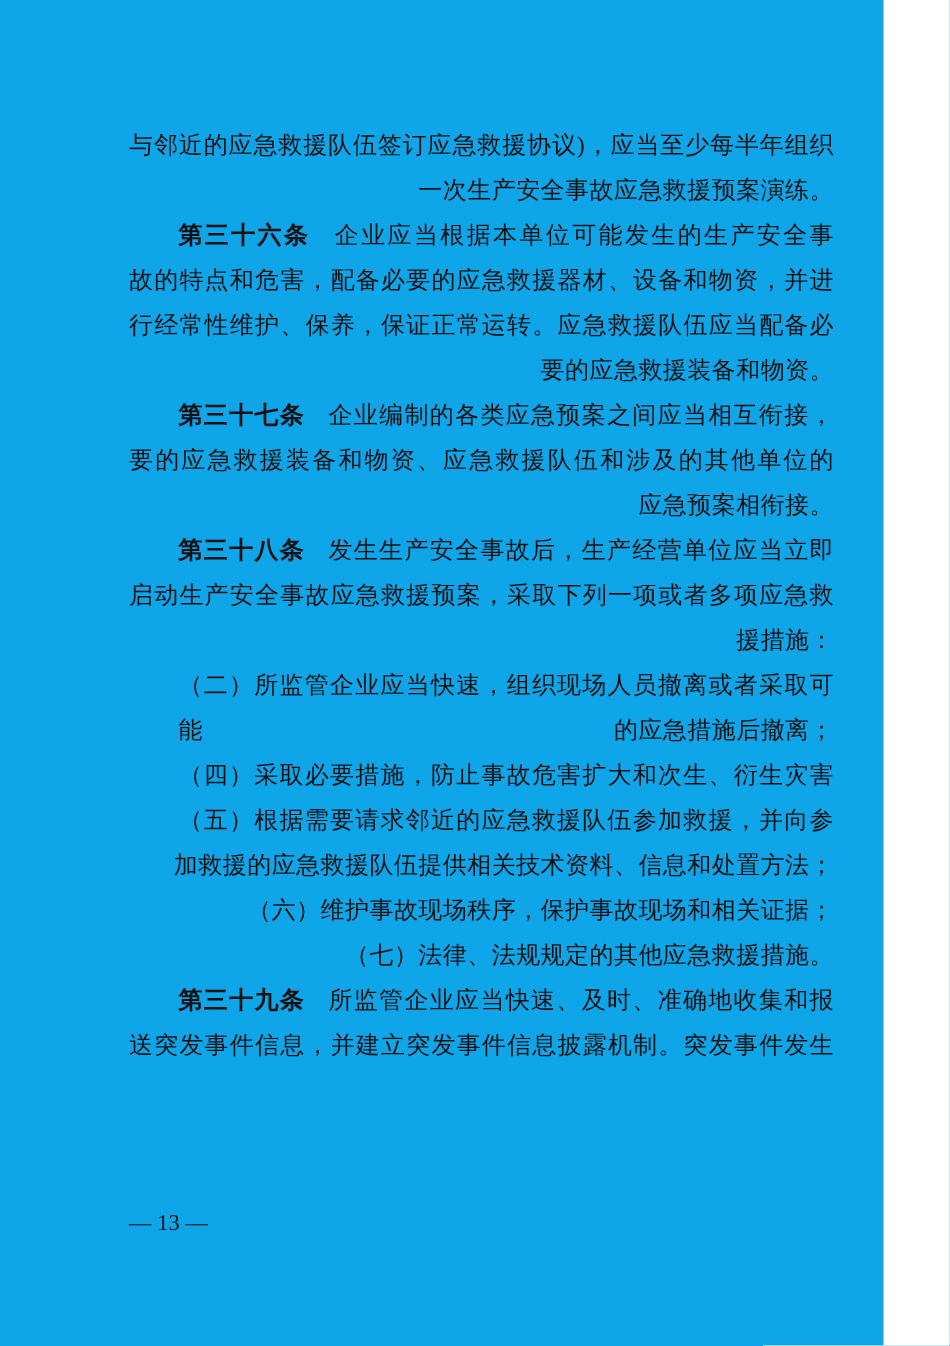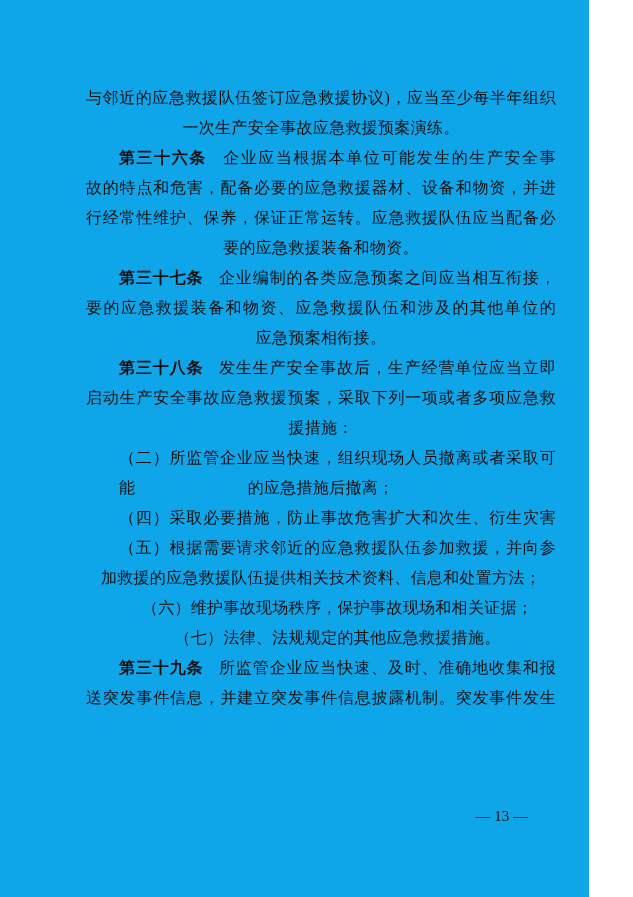--- a/index.html
+++ b/index.html
@@ -23,21 +23,21 @@
     width: 470px;
   }
   .line {
     box-sizing: border-box;
     width: 470px;
     height: 30px;
     line-height: 30px;
     font-size: 16px;
     letter-spacing: 0.3px;
     white-space: nowrap;
-    text-align: center;
+    text-align: right;
   }
   .line.justify {
     white-space: normal;
     text-align: justify;
     text-align-last: justify;
   }
   .line.indent {
     padding-left: 33px;
   }
   .line b {
@@ -47,21 +47,20 @@
     display: inline-block;
     width: 15px;
   }
   .page-footer {
     position: absolute;
     left: 86px;
     top: 805px;
     width: 470px;
     box-sizing: border-box;
     padding-right: 28px;
-    text-align: right;
     font-size: 15px;
     line-height: 22px;
     color: #111111;
   }
 </style>
 </head>
 <body>
 
 <div class="page">
   <div class="doc-body">

